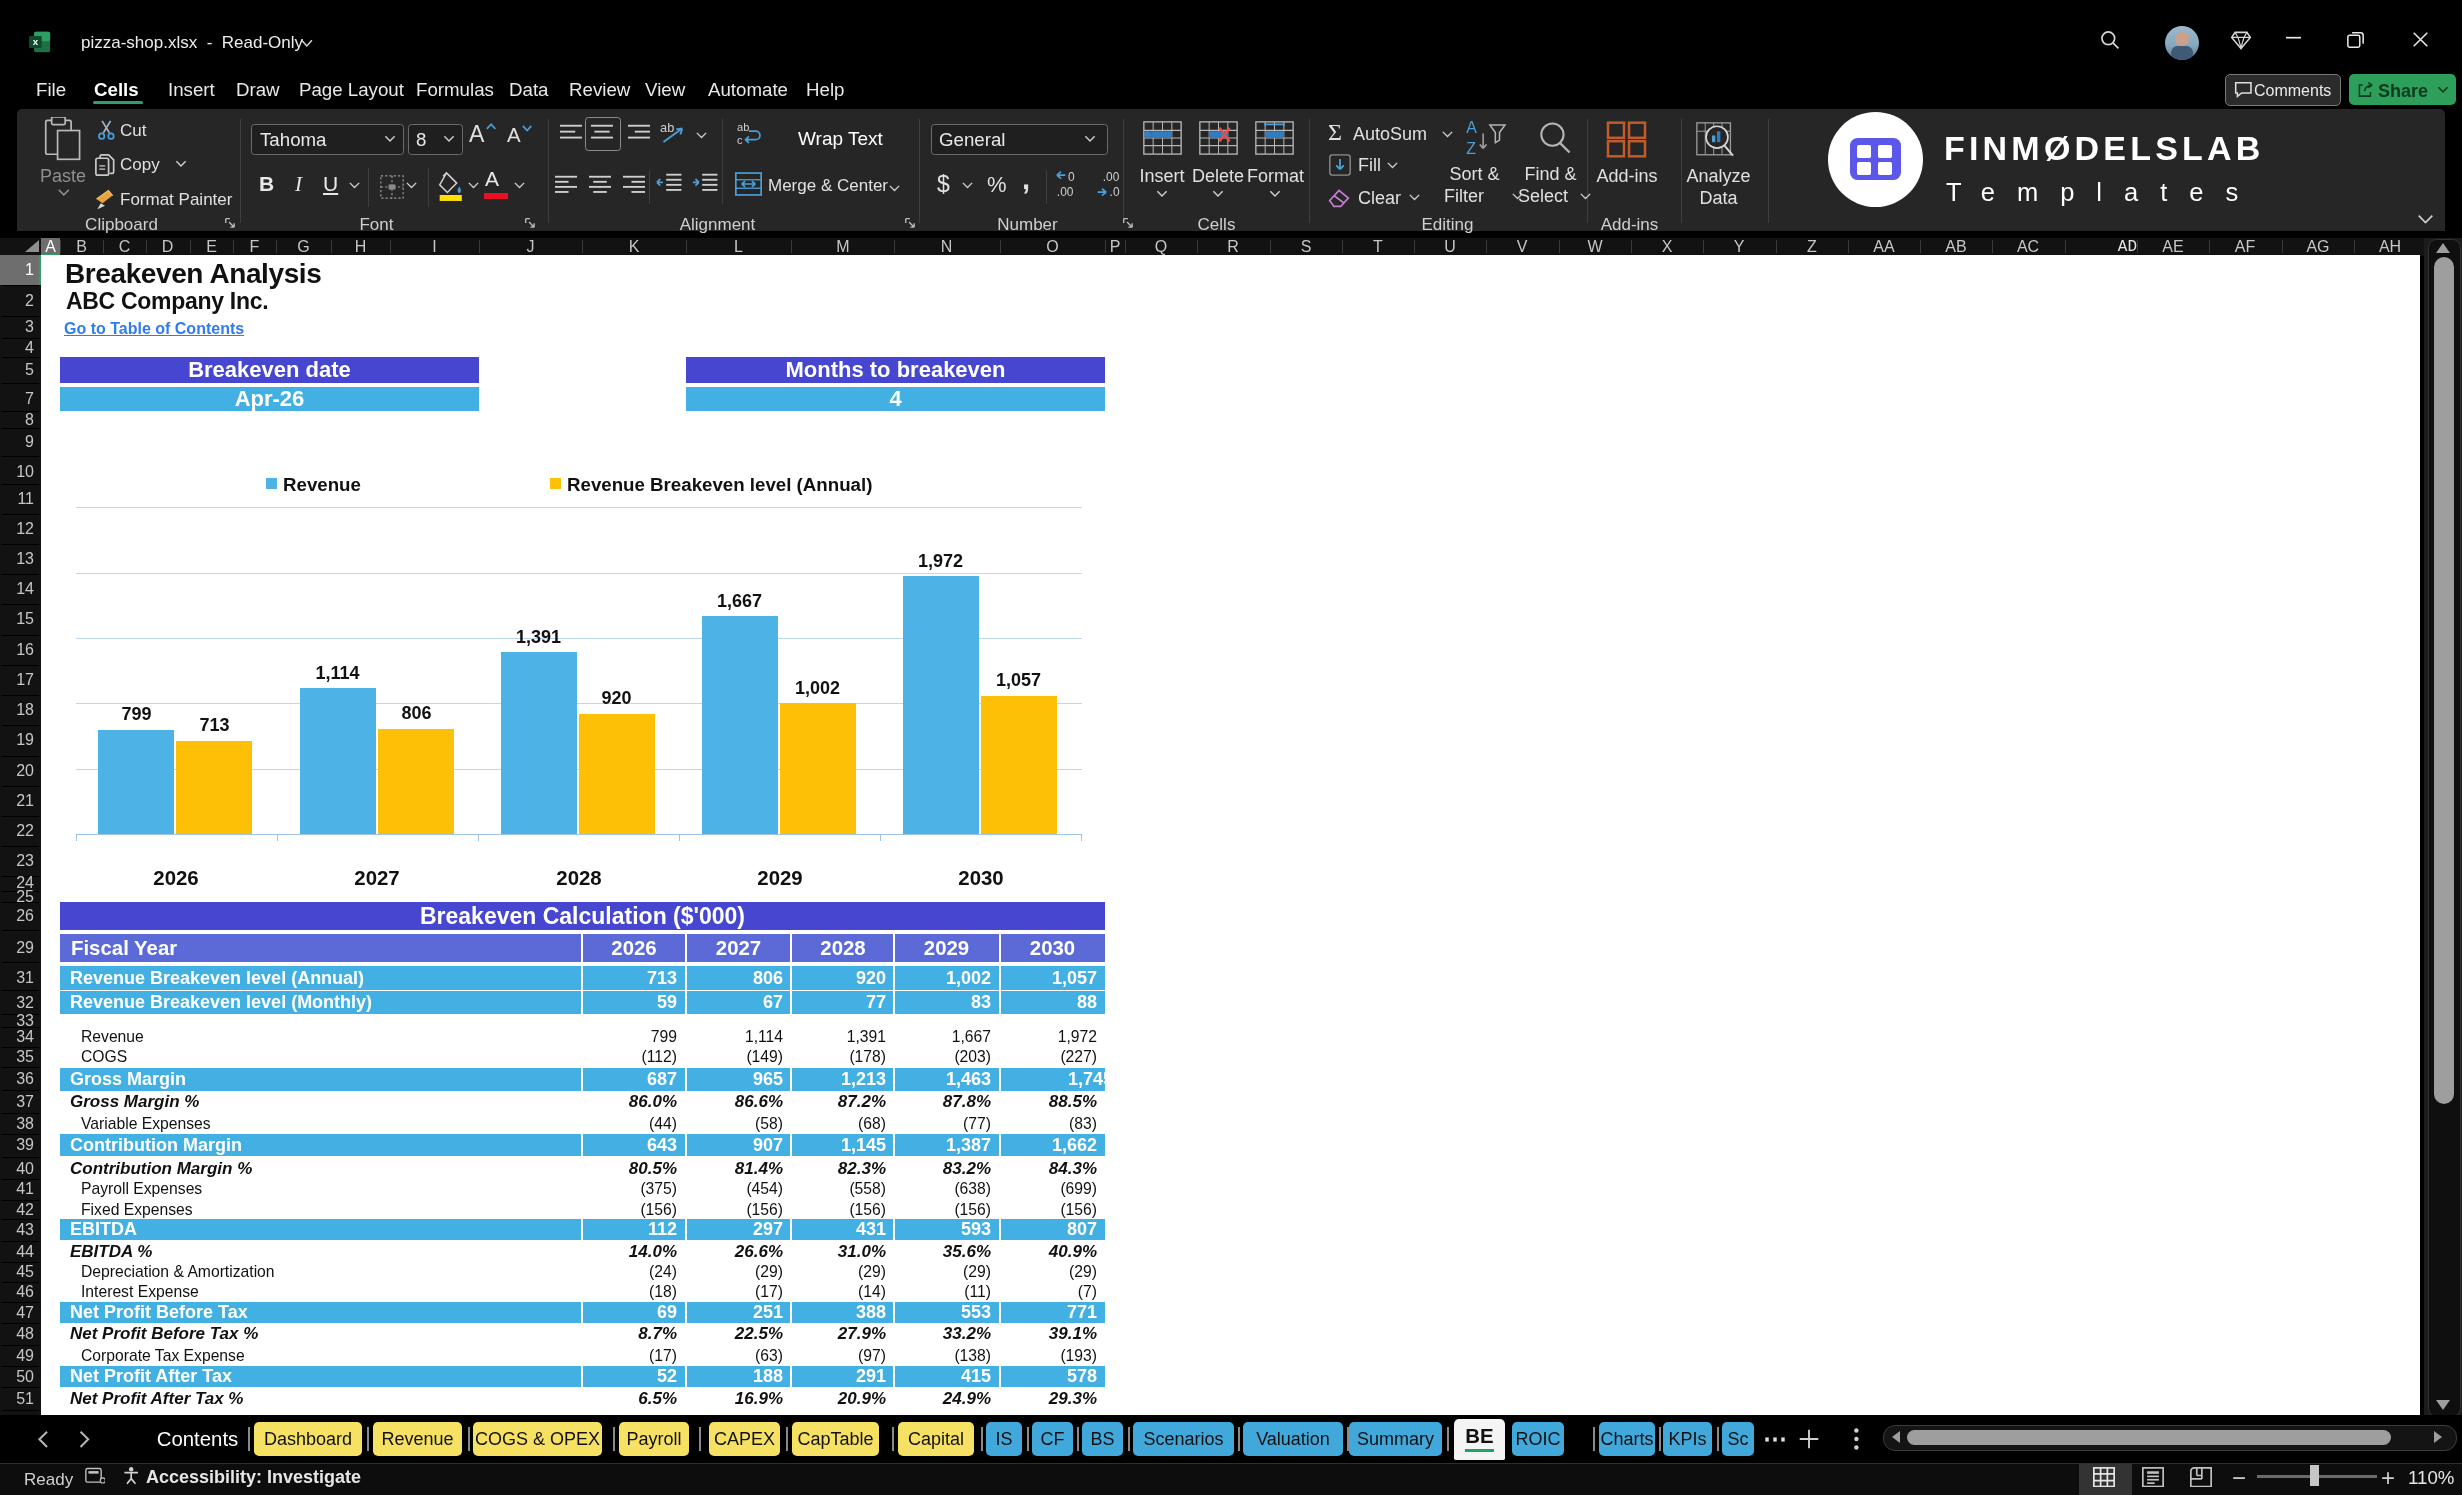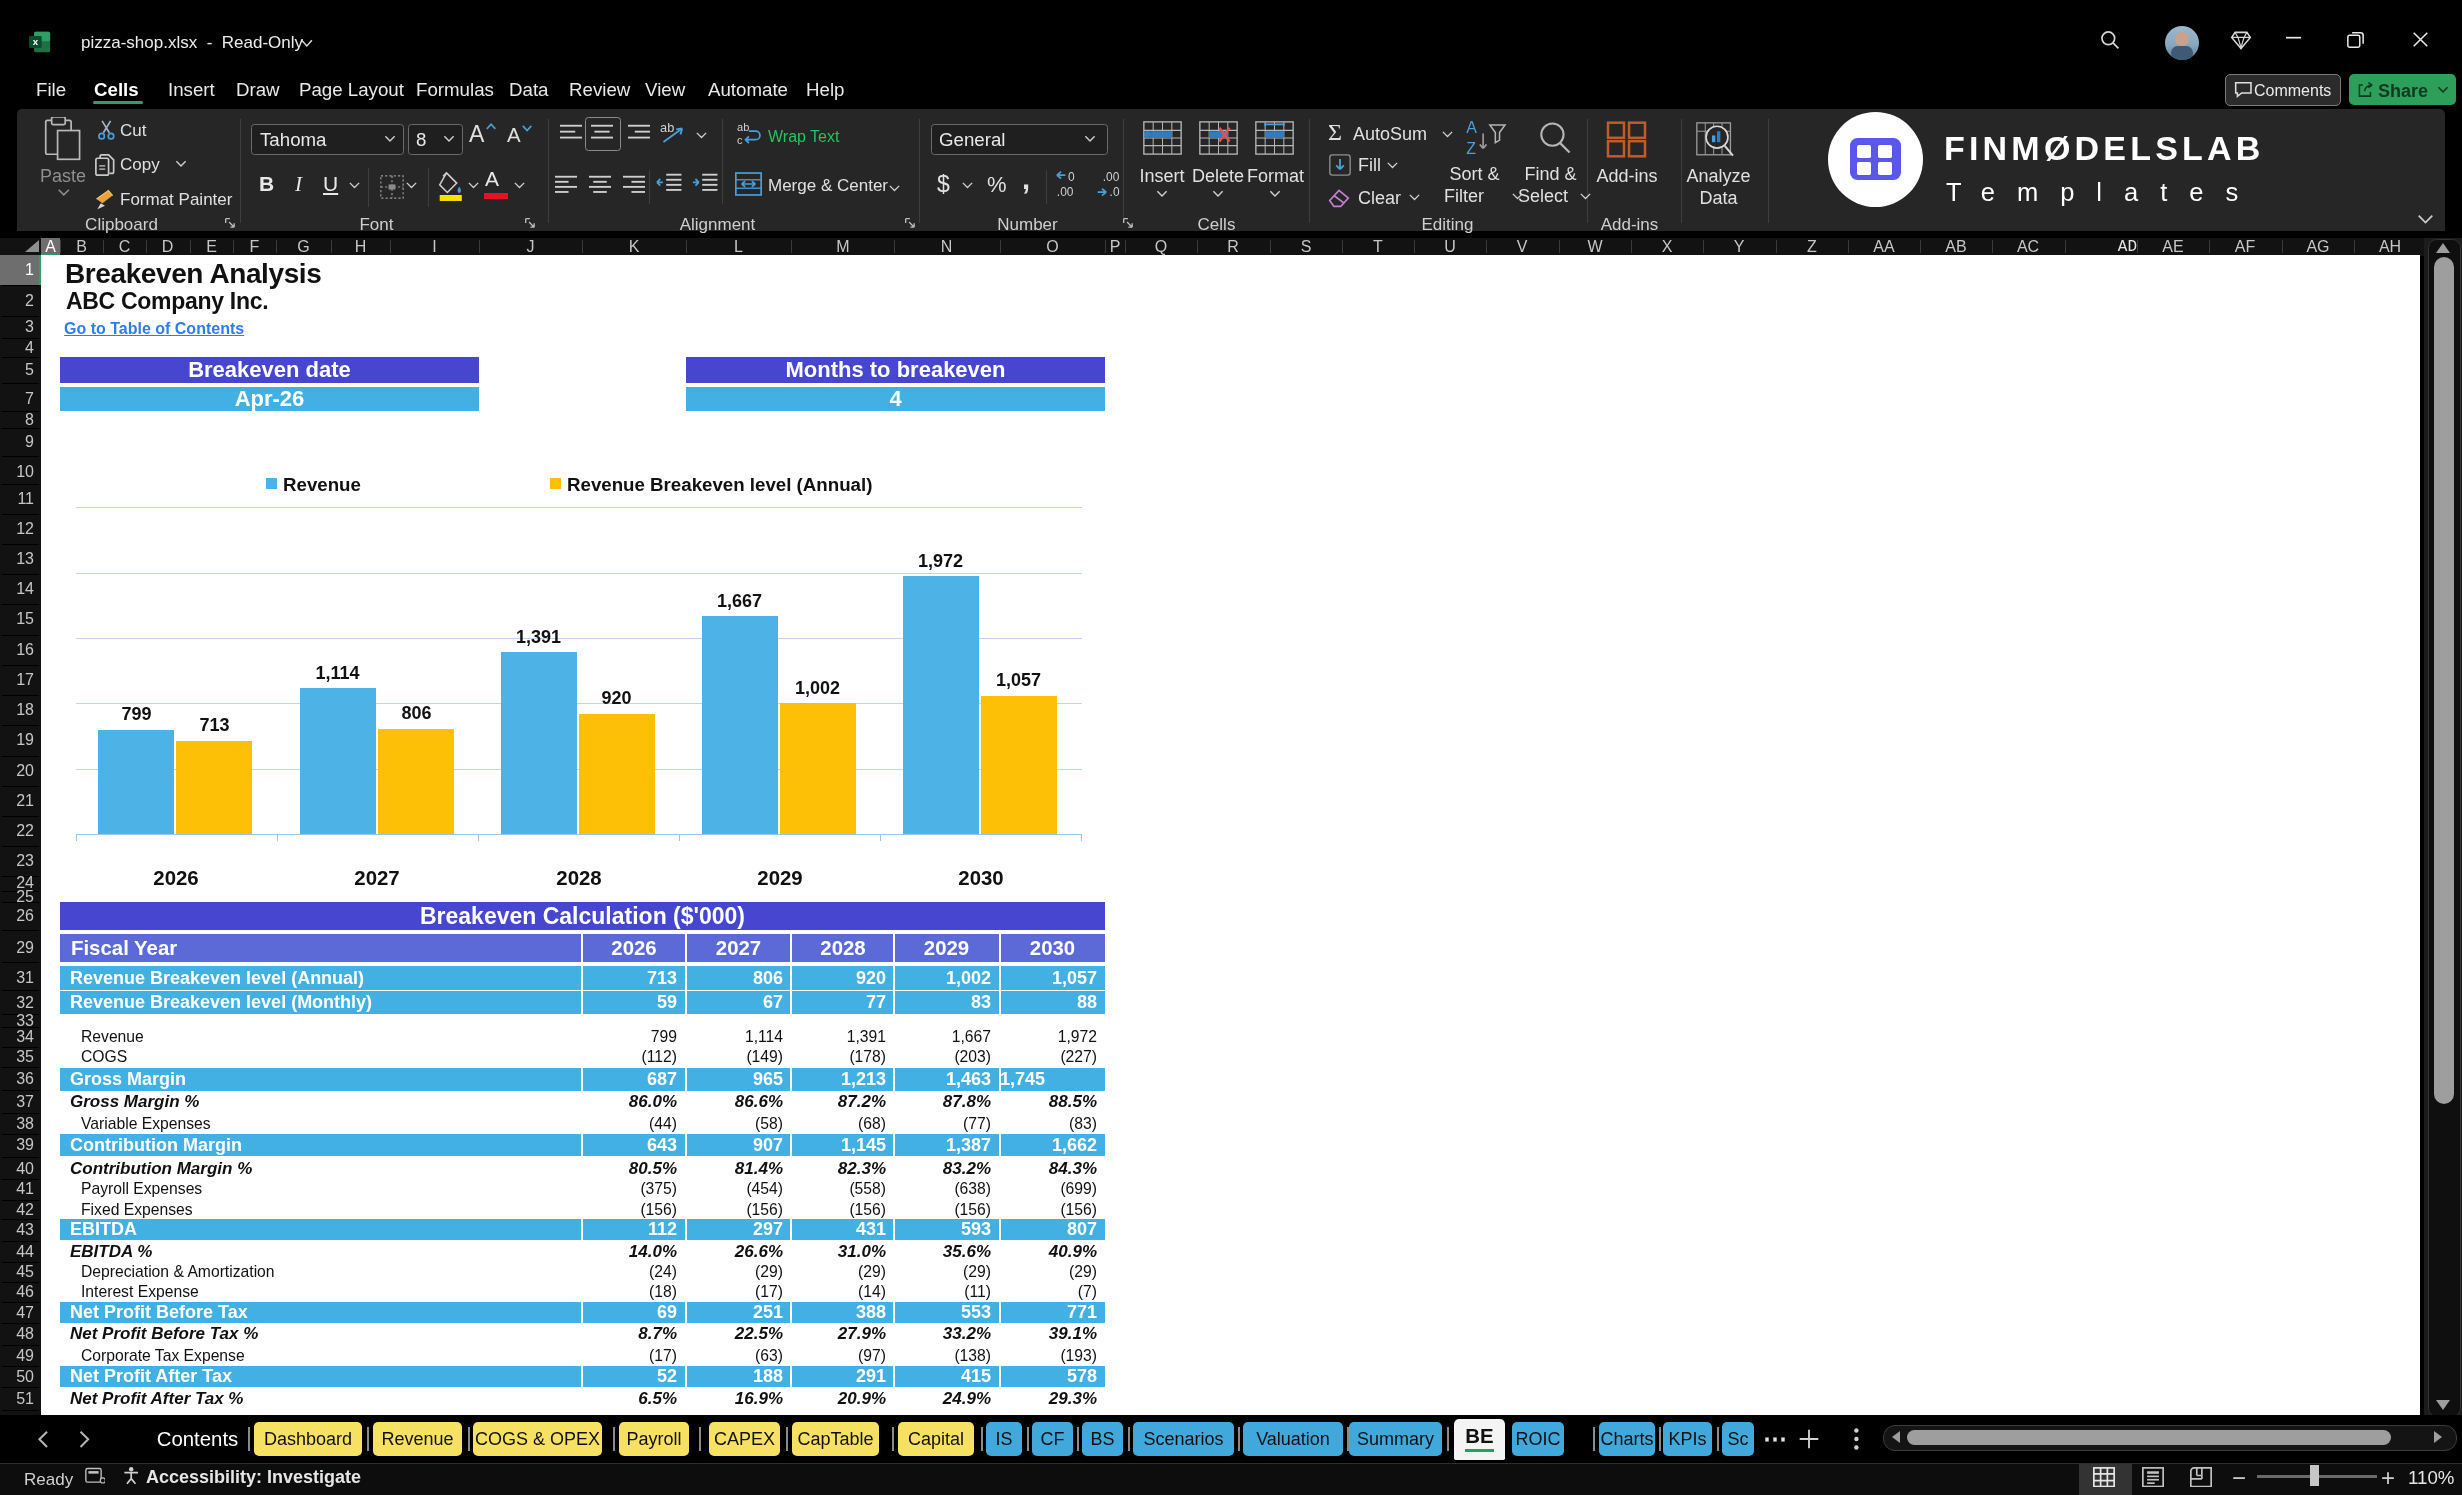--- a/index.html
+++ b/index.html
@@ -239,21 +239,21 @@
 <line x1="12" y1="14" x2="30" y2="14" stroke="#cfcfcf" stroke-width="2.2"></line>
       <line x1="12" y1="20" x2="30" y2="20" stroke="#cfcfcf" stroke-width="2.2"></line>
 <path d="M1 11 L8 11 M8 11 l-4 -4 M8 11 l-4 4" stroke="#4a9fd8" stroke-width="2" fill="none"></path>
 </svg>
 <svg class="abs" style="left:737px;top:121px;" width="25.5" height="25.5" viewBox="0 0 30 30">
 <text x="0" y="12" font-size="13" fill="#cfcfcf" font-family="Liberation Sans">ab</text>
 <text x="0" y="27" font-size="13" fill="#cfcfcf" font-family="Liberation Sans">c</text>
 <path d="M10 22 H22 a5 5 0 0 0 0 -10 H14" stroke="#4a9fd8" stroke-width="2" fill="none"></path>
 <path d="M14 22 l-4 0 M14 18 l-4 4 l4 4" stroke="#4a9fd8" stroke-width="2" fill="none"></path>
 </svg>
-<div class="abs" style="left:768px;top:128px;font-size:16px;color:#22c55e;">Wrap Text</div>
+<div class="abs" style="left:798px;top:128px;font-size:19px;color:#ffffff;">Wrap Text</div>
 <svg class="abs" style="left:735px;top:172px;" width="27" height="24" viewBox="0 0 32 28">
 <rect x="1" y="1" width="30" height="26" stroke="#4a9fd8" stroke-width="2" fill="none"></rect>
 <line x1="1" y1="9" x2="31" y2="9" stroke="#4a9fd8" stroke-width="1.6"></line>
 <line x1="1" y1="19" x2="31" y2="19" stroke="#4a9fd8" stroke-width="1.6"></line>
 <path d="M8 14 H24 M8 14 l4 -3.5 M8 14 l4 3.5 M24 14 l-4 -3.5 M24 14 l-4 3.5" stroke="#4a9fd8" stroke-width="2" fill="none"></path>
 </svg>
 <div class="abs" style="left:768px;top:176px;font-size:17px;color:#e0e0e0;">Merge &amp; Center</div>
 <svg class="abs" style="left:889px;top:185px;" width="11" height="6.8" viewBox="0 0 13 8">
       <path d="M1 1 L6.5 6.5 L12 1" stroke="#cfcfcf" stroke-width="1.6" fill="none"></path>
     </svg>
@@ -695,21 +695,21 @@
 <div class="abs" style="left:60px;top:1068px;width:1045px;height:22.5px;background:#42b0e2;"></div>
 <div class="abs b" style="left:70px;top:1068px;height:22.5px;line-height:22.5px;font-size:18px;color:#fff;white-space:nowrap;">Gross Margin</div>
 <div class="abs b" style="left:582px;top:1068px;width:95px;height:22.5px;line-height:22.5px;text-align:right;font-size:18px;color:#fff;">687</div>
 <div class="abs" style="left:581px;top:1068px;width:1.7px;height:22.5px;background:#fff;"></div>
 <div class="abs b" style="left:686px;top:1068px;width:97px;height:22.5px;line-height:22.5px;text-align:right;font-size:18px;color:#fff;">965</div>
 <div class="abs" style="left:685px;top:1068px;width:1.7px;height:22.5px;background:#fff;"></div>
 <div class="abs b" style="left:791px;top:1068px;width:95px;height:22.5px;line-height:22.5px;text-align:right;font-size:18px;color:#fff;">1,213</div>
 <div class="abs" style="left:790px;top:1068px;width:1.7px;height:22.5px;background:#fff;"></div>
 <div class="abs b" style="left:894px;top:1068px;width:97px;height:22.5px;line-height:22.5px;text-align:right;font-size:18px;color:#fff;">1,463</div>
 <div class="abs" style="left:893px;top:1068px;width:1.7px;height:22.5px;background:#fff;"></div>
-<div class="abs b" style="left:1000px;top:1068px;width:97px;height:22.5px;line-height:22.5px;text-align:left;font-size:18px;color:#fff;">1,745</div>
+<div class="abs b" style="left:1000px;top:1068px;width:97px;height:22.5px;line-height:22.5px;text-align:right;font-size:18px;color:#fff;padding-left:16px;">1,745</div>
 <div class="abs" style="left:999px;top:1068px;width:1.7px;height:22.5px;background:#fff;"></div>
 <div class="abs b i" style="left:70px;top:1090px;height:23px;line-height:23px;font-size:17px;color:#111;white-space:nowrap;">Gross Margin %</div>
 <div class="abs b i" style="left:582px;top:1090px;width:95px;height:23px;line-height:23px;text-align:right;font-size:17px;color:#111;">86.0%</div>
 <div class="abs b i" style="left:686px;top:1090px;width:97px;height:23px;line-height:23px;text-align:right;font-size:17px;color:#111;">86.6%</div>
 <div class="abs b i" style="left:791px;top:1090px;width:95px;height:23px;line-height:23px;text-align:right;font-size:17px;color:#111;">87.2%</div>
 <div class="abs b i" style="left:894px;top:1090px;width:97px;height:23px;line-height:23px;text-align:right;font-size:17px;color:#111;">87.8%</div>
 <div class="abs b i" style="left:1000px;top:1090px;width:97px;height:23px;line-height:23px;text-align:right;font-size:17px;color:#111;">88.5%</div>
 <div class="abs" style="left:81px;top:1113px;height:21px;line-height:21px;font-size:15.7px;color:#111;white-space:nowrap;">Variable Expenses</div>
 <div class="abs" style="left:582px;top:1113px;width:95px;height:21px;line-height:21px;text-align:right;font-size:15.7px;color:#111;">(44)</div>
 <div class="abs" style="left:686px;top:1113px;width:97px;height:21px;line-height:21px;text-align:right;font-size:15.7px;color:#111;">(58)</div>

